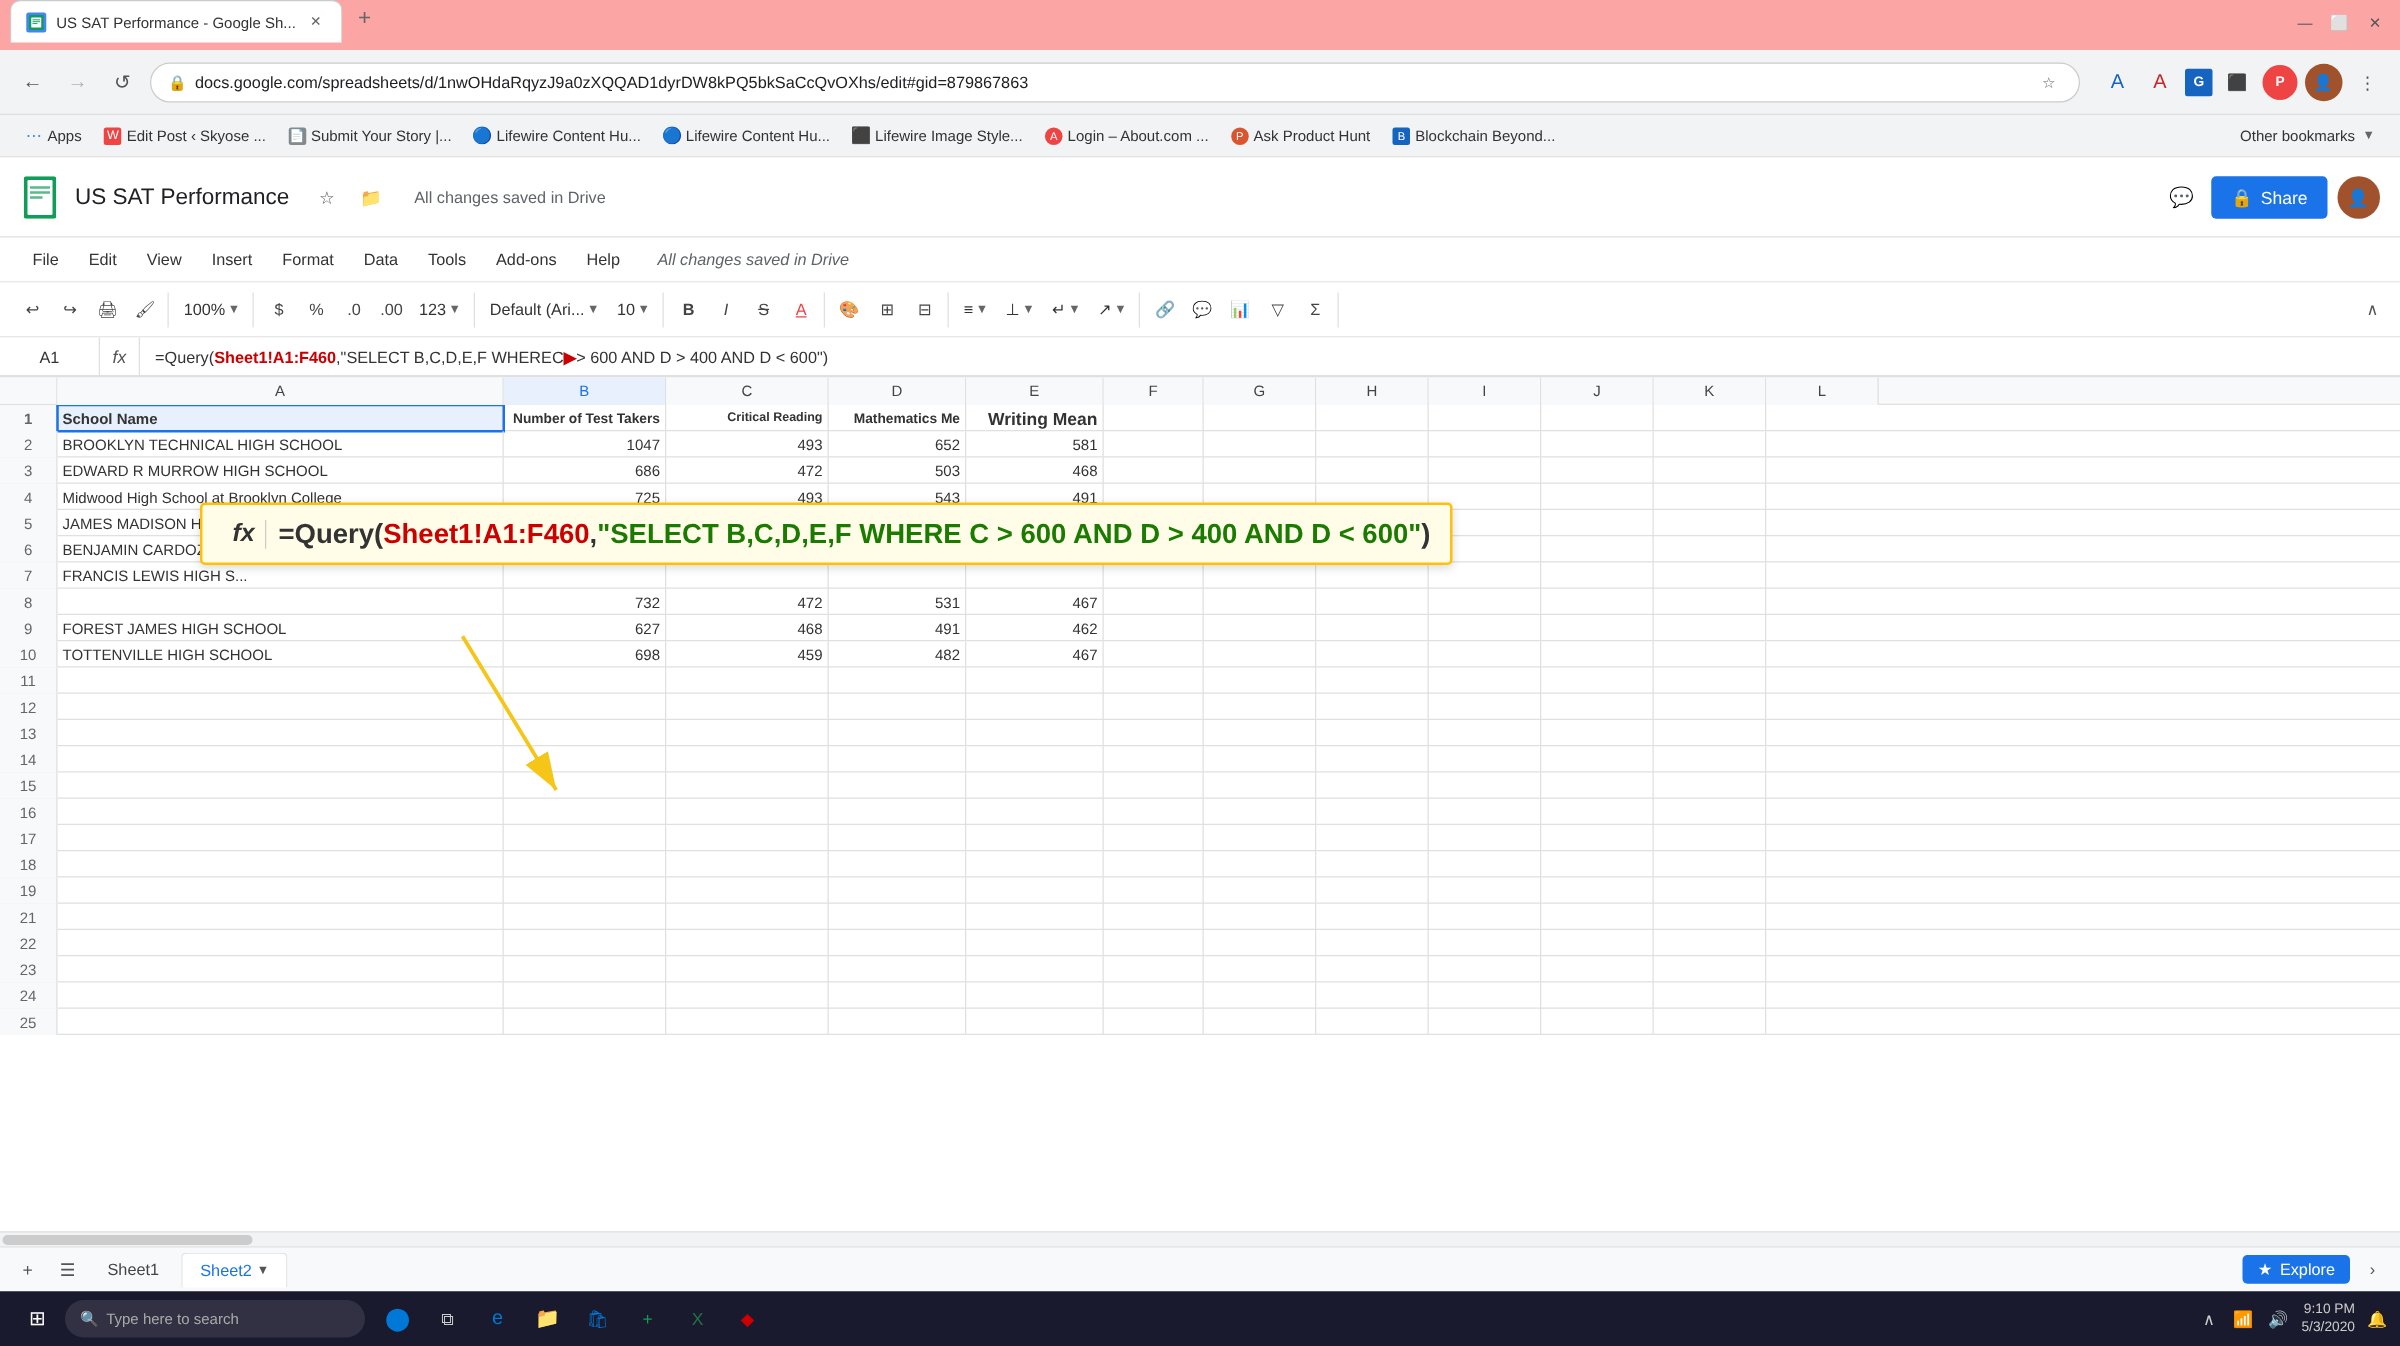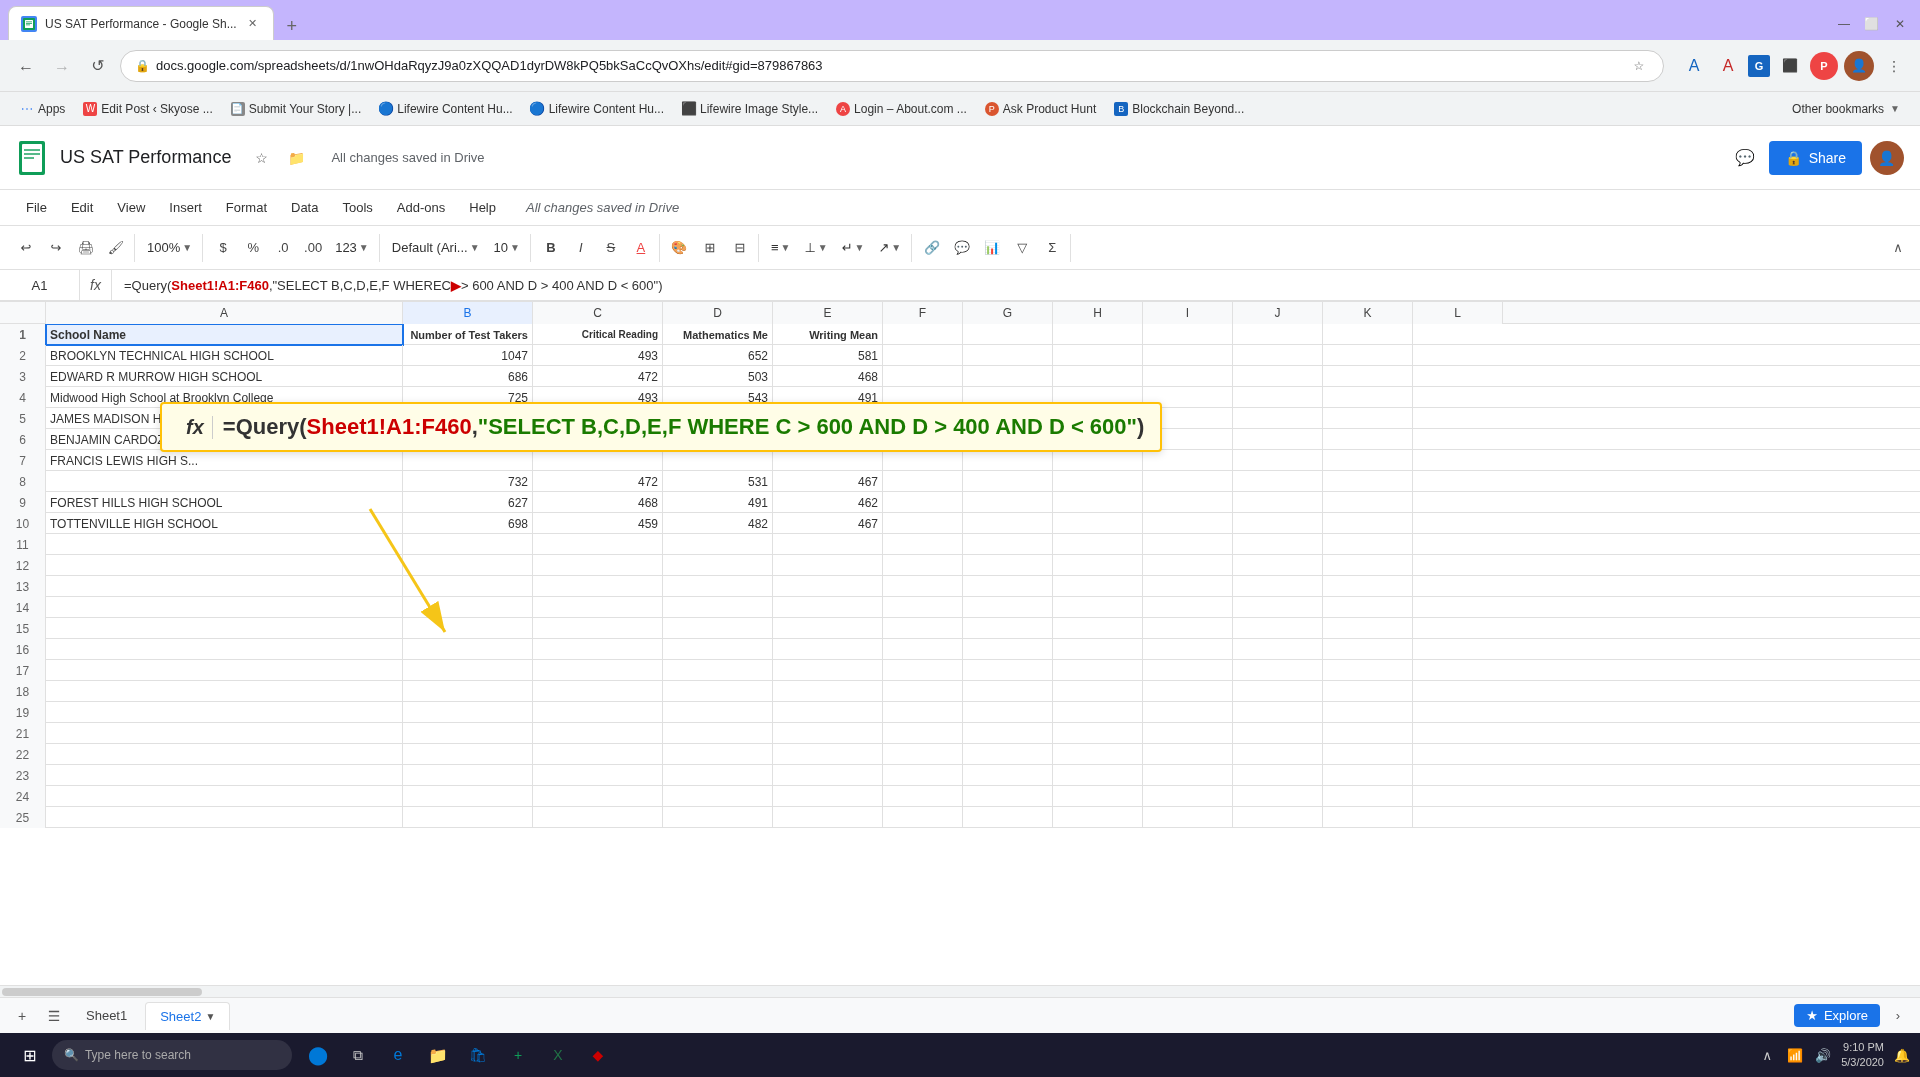--- a/index.html
+++ b/index.html
@@ -2,21 +2,21 @@
 <html><head>
   <meta charset="utf-8">
   <style>
     * { margin: 0; padding: 0; box-sizing: border-box; }
     body { font-family: Arial, sans-serif; font-size: 13px; background: #fff; overflow: hidden; width: 1920px; height: 1077px; }
 
     
     .browser-frame { width: 100%; height: 100%; display: flex; flex-direction: column; }
 
     
-    .tab-bar { background: #c4b5fd; height: 40px; display: flex; align-items: flex-end; padding-left: 8px; }
+    .tab-bar { background: #fca5a5; height: 40px; display: flex; padding-left: 8px; }
     .tab-active { background: #fff; border-radius: 8px 8px 0 0; height: 34px; display: flex; align-items: center; padding: 0 12px; font-size: 12px; color: #333; min-width: 200px; gap: 8px; border: 1px solid #ccc; border-bottom: none; }
     .tab-favicon { width: 16px; height: 16px; background: #4285f4; border-radius: 2px; font-size: 9px; color: white; display: flex; align-items: center; justify-content: center; }
     .tab-close { width: 16px; height: 16px; border-radius: 50%; display: flex; align-items: center; justify-content: center; font-size: 11px; color: #666; cursor: pointer; margin-left: auto; }
     .tab-new { width: 28px; height: 28px; display: flex; align-items: center; justify-content: center; font-size: 18px; color: #666; cursor: pointer; margin-left: 4px; }
     .tab-controls { margin-left: auto; display: flex; align-items: center; gap: 4px; padding-right: 8px; padding-bottom: 4px; }
     .tab-ctrl-btn { width: 24px; height: 24px; display: flex; align-items: center; justify-content: center; font-size: 12px; color: #555; cursor: pointer; }
 
     
     .address-bar { background: #f1f3f4; height: 52px; display: flex; align-items: center; padding: 0 12px; gap: 8px; border-bottom: 1px solid #ddd; }
     .nav-btn { width: 28px; height: 28px; border-radius: 50%; display: flex; align-items: center; justify-content: center; color: #555; font-size: 16px; cursor: pointer; }
@@ -398,21 +398,21 @@
           </div>
 
           <div class="grid-body">
 
             <div class="grid-row header-row">
               <div class="row-num">1</div>
               <div class="cell col-a selected-cell">School Name</div>
               <div class="cell col-b" style="font-size:11px;white-space:nowrap;overflow:hidden;">Number of Test Takers</div>
               <div class="cell col-c" style="font-size:10px;white-space:nowrap;overflow:hidden;">Critical Reading</div>
               <div class="cell col-d" style="font-size:11px;white-space:nowrap;overflow:hidden;">Mathematics Me</div>
-              <div class="cell col-e" style="font-size:11px;white-space:nowrap;overflow:hidden;">Writing Mean</div>
+              <div class="cell col-e" style="font-size:14px;white-space:nowrap;overflow:hidden;">Writing Mean</div>
               <div class="cell col-f"></div>
               <div class="cell col-g"></div>
               <div class="cell col-h"></div>
               <div class="cell col-i"></div>
               <div class="cell col-j"></div>
               <div class="cell col-k"></div>
             </div>
 
             <div class="grid-row">
               <div class="row-num">2</div>
@@ -514,21 +514,21 @@
               <div class="cell col-f"></div>
               <div class="cell col-g"></div>
               <div class="cell col-h"></div>
               <div class="cell col-i"></div>
               <div class="cell col-j"></div>
               <div class="cell col-k"></div>
             </div>
 
             <div class="grid-row">
               <div class="row-num">9</div>
-              <div class="cell col-a">FOREST HILLS HIGH SCHOOL</div>
+              <div class="cell col-a">FOREST JAMES HIGH SCHOOL</div>
               <div class="cell col-b">627</div>
               <div class="cell col-c">468</div>
               <div class="cell col-d">491</div>
               <div class="cell col-e">462</div>
               <div class="cell col-f"></div>
               <div class="cell col-g"></div>
               <div class="cell col-h"></div>
               <div class="cell col-i"></div>
               <div class="cell col-j"></div>
               <div class="cell col-k"></div>

